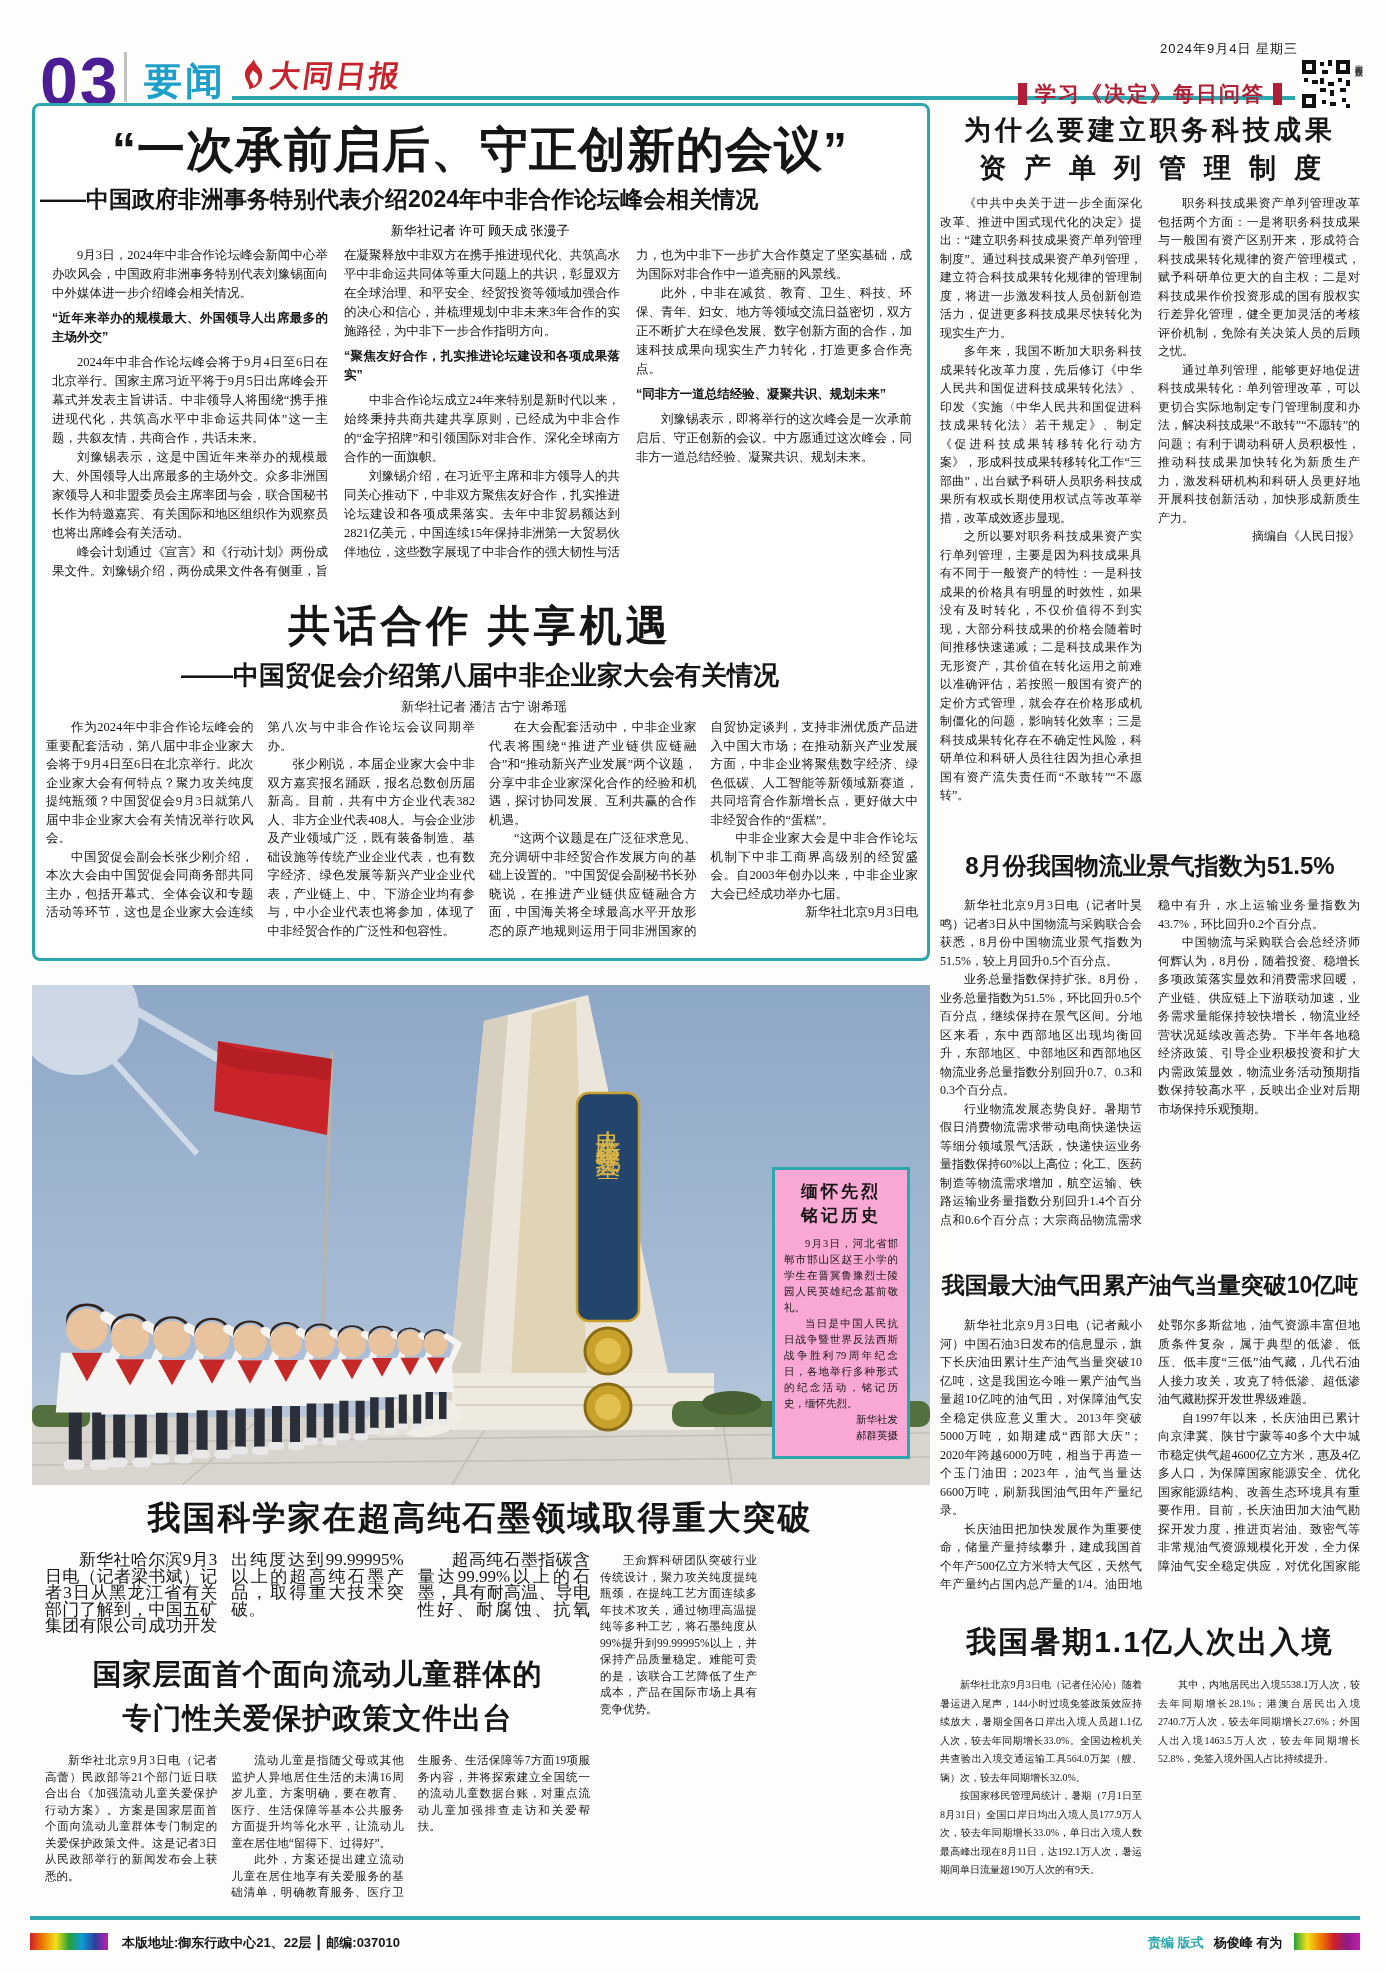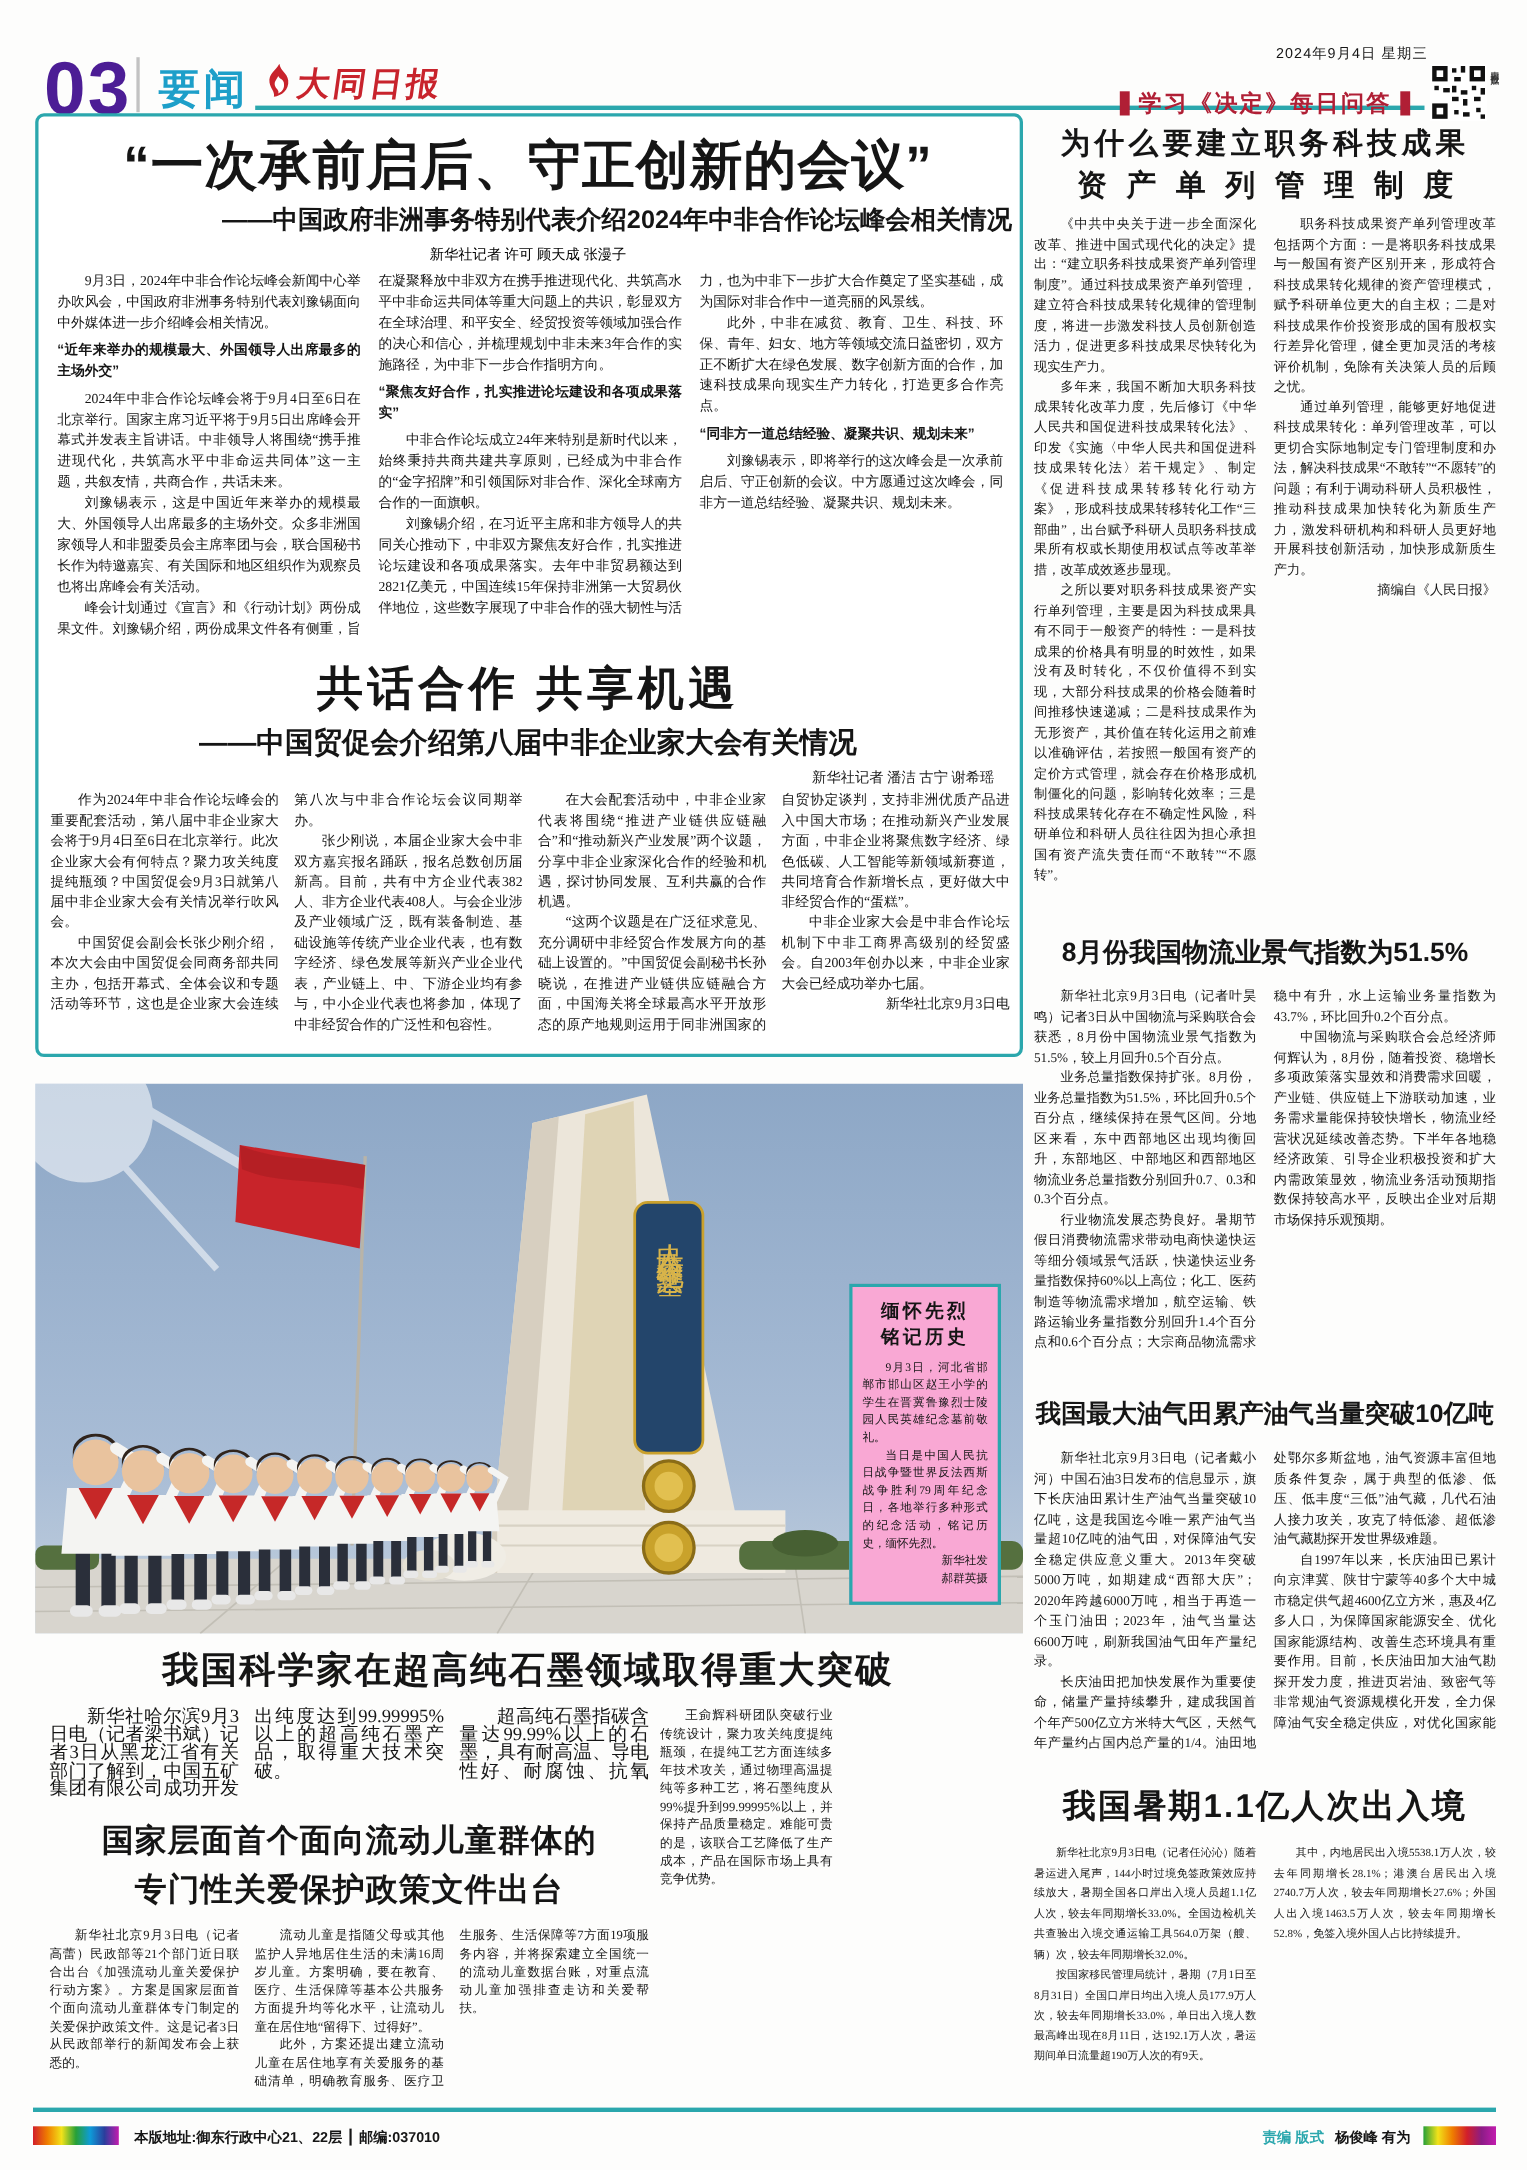--- a/index.html
+++ b/index.html
@@ -24,27 +24,27 @@
   .section{left:144px;top:56px;font-size:38px;font-weight:900;color:var(--cyan);letter-spacing:3px;}
   .masthead{left:240px;top:56px;display:flex;align-items:center;gap:4px;}
   .masthead .mh-text{font-size:30px;font-weight:900;color:var(--red);transform:skewX(-8deg);letter-spacing:3px;font-family:"Liberation Serif",serif;}
   .hdr-line{left:232px;top:96px;width:1063px;height:4px;background:var(--teal);}
   .issue-date{left:1160px;top:40px;font-size:13px;letter-spacing:1px;}
   .qr-wrap{left:1300px;top:58px;display:flex;gap:2px;}
   .qr-caption{writing-mode:vertical-rl;font-size:8px;line-height:9px;letter-spacing:1px;color:#333;}
   
   .bigbox{left:32px;top:103px;width:892px;height:852px;border:3px solid var(--teal);border-radius:8px;background:#fff;}
   .hl1{left:40px;top:118px;width:880px;text-align:center;font-size:48px;font-weight:900;letter-spacing:1px;}
-  .sub1{left:40px;top:184px;width:880px;text-align:right;font-size:23px;font-weight:700;}
+  .sub1{left:40px;top:184px;width:880px;text-align:left;font-size:23px;font-weight:700;}
   .by1{left:40px;top:222px;width:880px;text-align:center;font-size:13px;color:#000000;}
   .body1{left:52px;top:246px;width:860px;height:338px;columns:3;column-gap:16px;column-fill:auto;
          font-size:12.5px;line-height:19px;overflow:hidden;}
   .hl2{left:40px;top:598px;width:880px;text-align:center;font-size:42px;font-weight:900;letter-spacing:4px;}
   .sub2{left:40px;top:658px;width:880px;text-align:center;font-size:26px;font-weight:700;}
-  .by2{left:24px;top:698px;width:880px;text-align:right;font-size:13px;color:#222;}
+  .by2{left:44px;top:698px;width:880px;text-align:center;font-size:13px;color:#222;}
   .body2{left:46px;top:718px;width:872px;height:232px;columns:4;column-gap:14px;column-fill:auto;
          font-size:12.5px;line-height:18.5px;overflow:hidden;}
   
   .art p{margin:0;text-indent:2em;text-align:justify;}
   .art p.sub{font-weight:700;text-indent:0;margin:6px 0;font-family:"Liberation Sans","DejaVu Sans",sans-serif;}
   .art p.right{text-align:right;text-indent:0;}
   
   .photo{left:32px;top:985px;width:898px;height:500px;}
   .capbox{left:772px;top:1167px;width:138px;height:292px;background:#f9a8d4;border:3px solid var(--teal);
           box-sizing:border-box;padding:10px 9px;}

